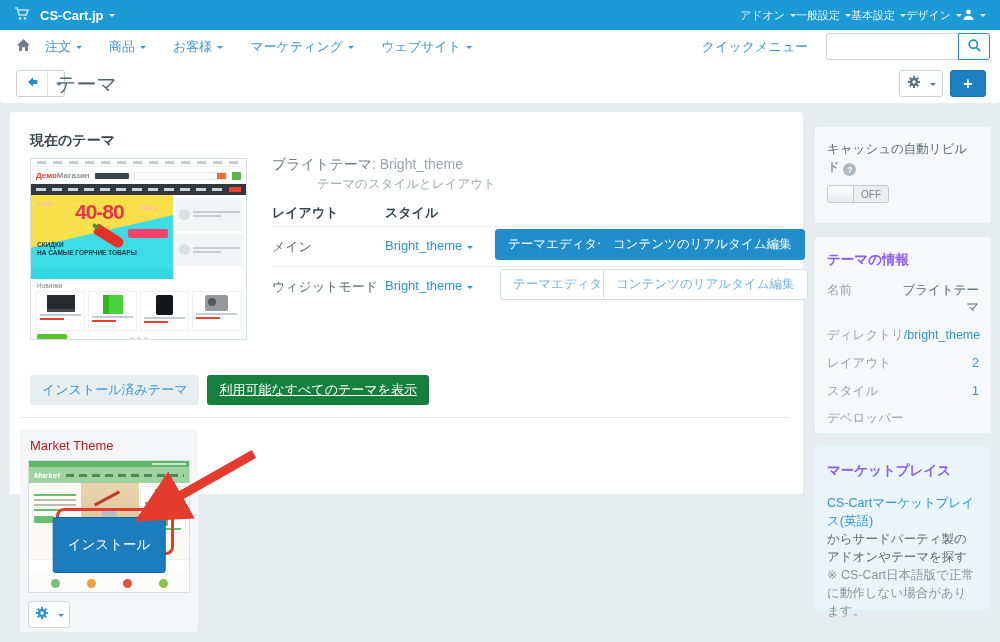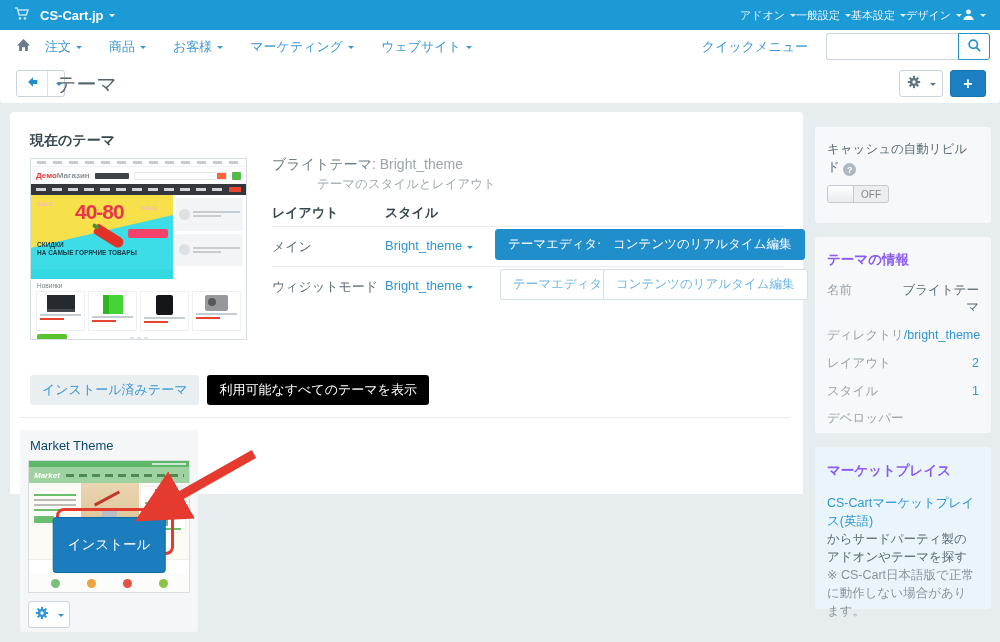--- a/index.html
+++ b/index.html
@@ -109,26 +109,26 @@
   .style-link { position:absolute; font-size:13px; color:#2f96d6; cursor:pointer;}
   .style-link .caret { border-top-color:#2f96d6; border-width:3.5px; }
   .btn { display:inline-block; border-radius:3px; font-size:12.5px; padding:6px 12px; cursor:pointer; white-space:nowrap;}
   .btn-filled { background:#1f8ecb; border:1px solid #1f8ecb; color:#fff;}
   .btn-outline { background:#fff; border:1px solid #d4dde2; color:#72b6e2;}
 
   
   .tabs { position:absolute; left:20px; top:263px; display:flex; gap:8px;}
   .pill { border-radius:3px; font-size:13px; padding:6px 12px; cursor:pointer;}
   .pill-gray { background:#e9eef1; color:#3b97d3;}
-  .pill-blue { background:#000000; color:#fff;}
+  .pill-blue { background:#15803d; color:#fff;text-decoration:underline;}
   .tabs-divider { position:absolute; left:10px; top:305px; width:770px; height:1px; background:#e8ecef;}
 
   
   .market-card { position:absolute; left:10px; top:318px; width:178px; height:202px; background:#f4f6f7; border-radius:3px; padding:8px 7px;}
-  .market-title { font-size:13px; color:#0c4a6e; margin:0 0 7px 3px;}
+  .market-title { font-size:13px; color:#b91c1c; margin:0 0 7px 3px;}
   .market-thumb { position:relative; width:162px; height:133px; background:#fff; border:1px solid #d9dee1; overflow:hidden; margin-left:1px;}
   .mt-top { height:6px; background:#5eb768; display:flex; justify-content:flex-end; align-items:center; padding:0 3px;}
   .mt-top i { width:34px; height:2px; background:rgba(255,255,255,.7);}
   .mt-header { height:16px; background:#9ed2a0; display:flex; align-items:center; padding:0 5px; gap:6px;}
   .mt-logo { font-size:8px; font-weight:bold; font-style:italic; color:#fff;}
   .mt-menu { flex:1; height:3px; background:repeating-linear-gradient(90deg,#4e8a52 0 8px,transparent 8px 13px);}
   .mt-body { position:relative; height:76px; background:#fbfaf5;}
   .mt-textblock { position:absolute; left:5px; top:8px; width:42px;}
   .mt-textblock i { display:block; height:2px; background:#b9bdb6; margin:3px 0;}
   .mt-textblock i.green { background:#6abf6d; }

